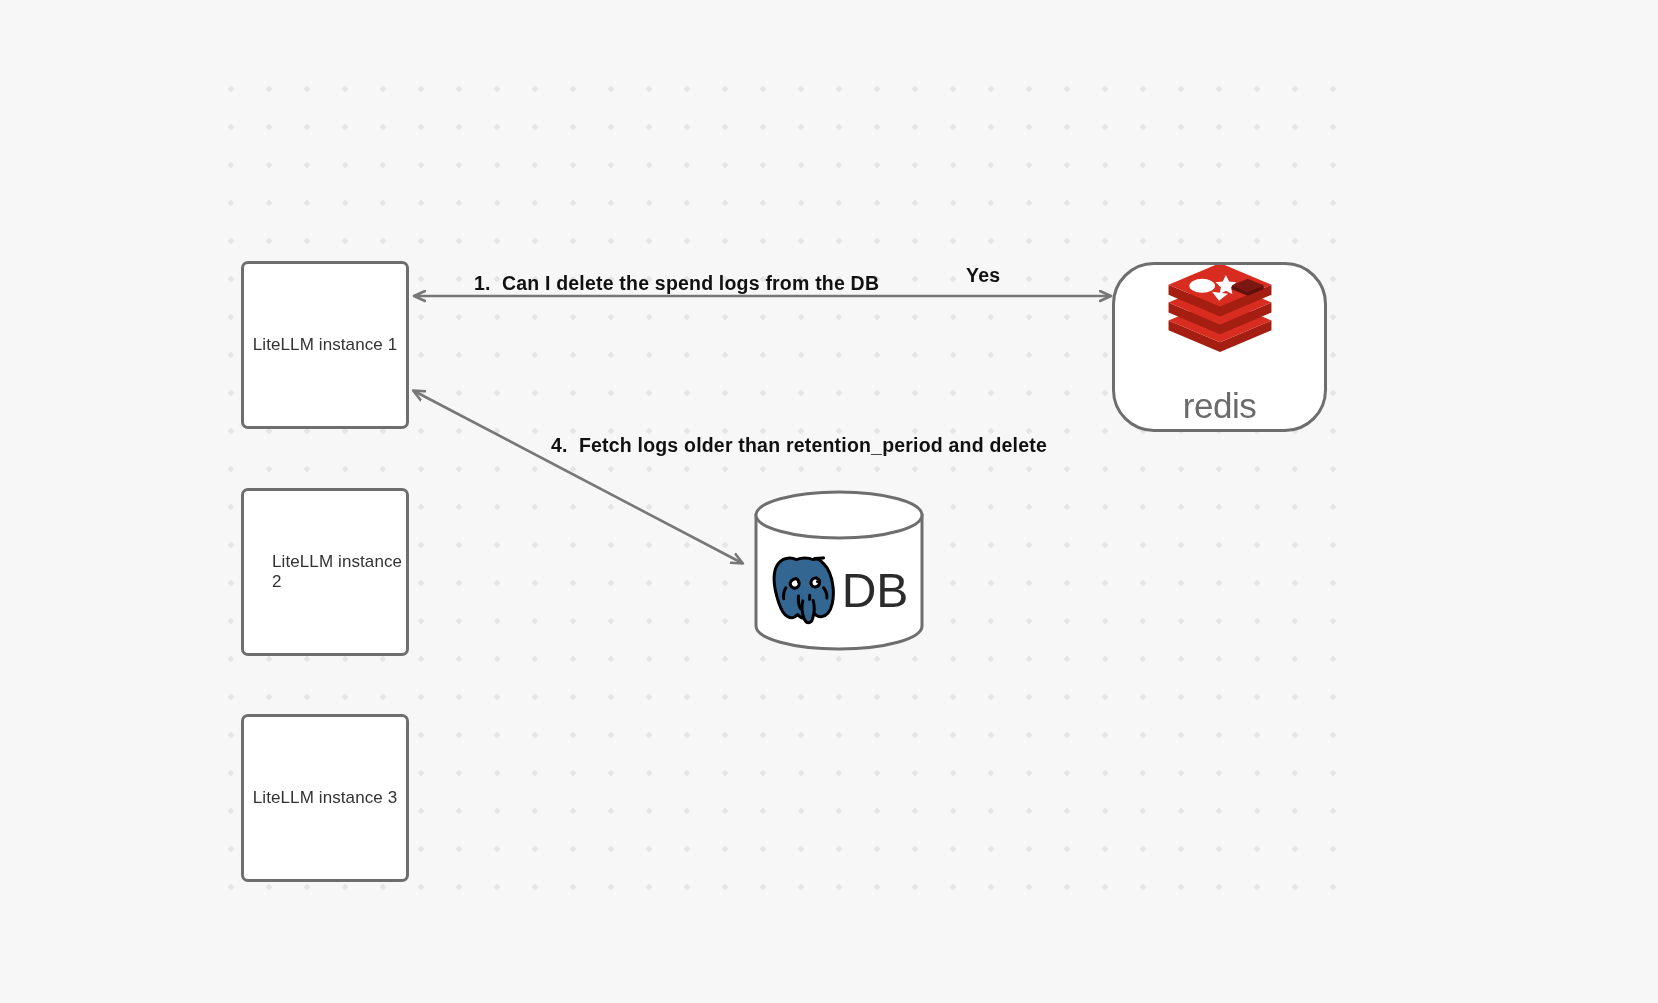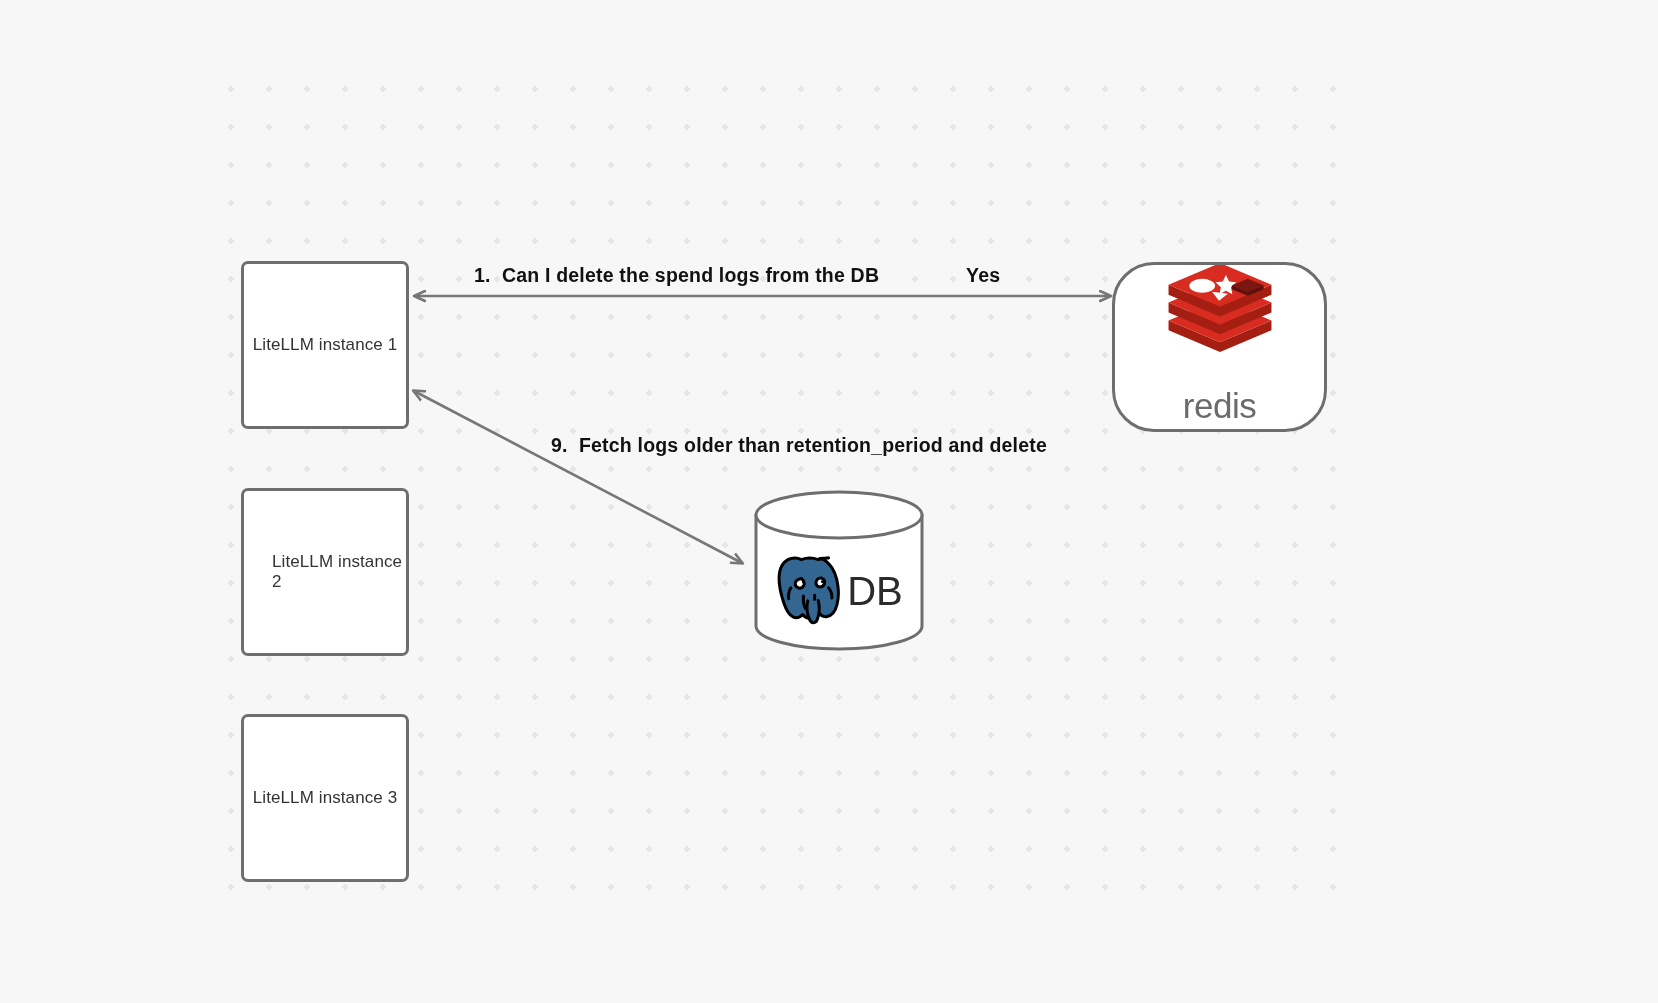--- a/index.html
+++ b/index.html
@@ -81,38 +81,38 @@
     top: 52px;
     width: 172px;
     height: 100px;
     display: flex;
     align-items: center;
     justify-content: center;
     gap: 2px;
     z-index: 4;
   }
   #db-text {
-    font-size: 40px;
+    font-size: 48px;
     font-weight: 400;
     color: #2b2b2b;
     font-family: "Liberation Sans", sans-serif;
     line-height: 1;
   }
 
   .edge-label {
     position: absolute;
     font-family: "Liberation Sans", sans-serif;
     font-weight: bold;
     font-size: 19.5px;
     color: #111111;
     white-space: pre;
     z-index: 5;
     letter-spacing: 0.2px;
   }
-  #edge-label-1 { left: 474px; top: 264px; }
+  #edge-label-1 { left: 474px; top: 272px; }
   #edge-label-1b { left: 966px; top: 264px; }
   #edge-label-2 { left: 551px; top: 434px; }
 
   svg.edges {
     position: absolute;
     left: 0; top: 0;
     width: 1658px; height: 1003px;
     z-index: 2;
     overflow: visible;
   }
@@ -195,15 +195,15 @@
           <path fill="#336791" d="M120 168c-6 22-3 46 6 68 3 7 9 12 15 12s12-6 14-13c8-23 9-47 3-68"></path>
           <path fill="none" d="M196 120c8 10 13 25 12 38M58 120c-7 12-10 26-8 40"></path>
         </g>
       </svg>
       <span id="db-text">DB</span>
     </div>
   </div>
 
   <div class="edge-label" id="edge-label-1">1.  Can I delete the spend logs from the DB</div>
   <div class="edge-label" id="edge-label-1b">Yes</div>
-  <div class="edge-label" id="edge-label-2">9.  Fetch logs older than retention_period and delete</div>
+  <div class="edge-label" id="edge-label-2">4.  Fetch logs older than retention_period and delete</div>
 
 </div>
 
 </body></html>

